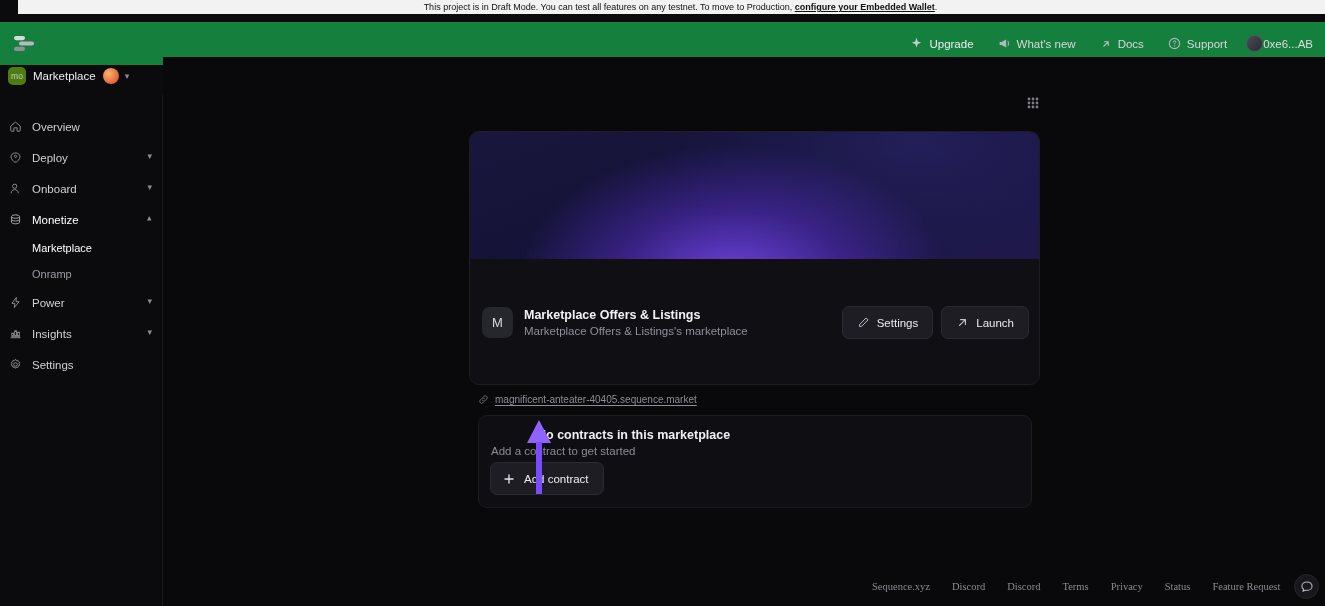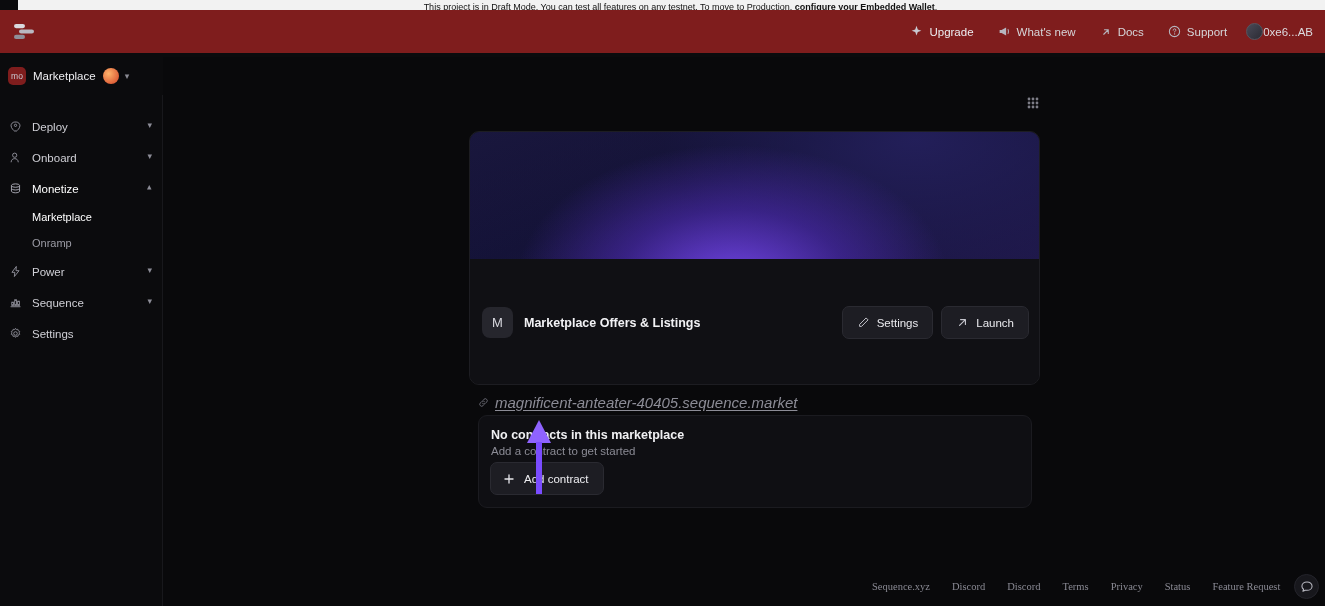--- a/index.html
+++ b/index.html
@@ -16,22 +16,22 @@
   .draft-banner {
     position: absolute; left: 18px; top: 0; width: 1325px; height: 14px;
     background: #f2f2f2; color: #111;
     font-size: 9px; line-height: 14px; text-align: center;
     white-space: nowrap; overflow: hidden;
   }
   .draft-banner a { color: #111; text-decoration: underline; font-weight: bold; }
 
   
   .top-header {
-    position: absolute; left: 0; top: 10px; width: 1325px; height: 43px;
-    background: #7f1d1d;
+    position: absolute; left: 0; top: 22px; width: 1325px; height: 43px;
+    background: #15803d;
     display: flex; align-items: center;
     padding: 0 8px 0 8px;
   }
   .logo-box {
     width: 26px; height: 26px; border-radius: 6px;
     display: flex; align-items: center; justify-content: center;
     margin-left: 3px;
   }
   .top-header-right {
     margin-left: auto; display: flex; align-items: center; gap: 6px;
@@ -55,21 +55,21 @@
     border: 1px solid #55555f;
   }
 
   
   .project-bar {
     position: absolute; left: 0; top: 57px; width: 163px; height: 38px;
     display: flex; align-items: center; padding-left: 8px; gap: 7px;
   }
   .proj-badge {
     width: 18px; height: 18px; border-radius: 5px;
-    background: #7f1d1d; color: #c9c9d1;
+    background: #4d7c0f; color: #c9c9d1;
     font-size: 8.5px; display: flex; align-items: center; justify-content: center;
     letter-spacing: .2px;
   }
   .proj-name {
     font-size: 11.5px; color: #ededf0; max-width: 72px;
     overflow: hidden; text-overflow: ellipsis; white-space: nowrap;
   }
   .proj-avatar {
     width: 16px; height: 16px; border-radius: 50%;
     background: radial-gradient(circle at 35% 35%, #ffb36b, #e0633a 70%);
@@ -152,35 +152,34 @@
     height: 33px; padding: 0 14px; border-radius: 7px;
     background: #1d1d23; border: 1px solid #2a2a31;
     color: #eaeaee; font-size: 11.5px; cursor: pointer; white-space: nowrap;
   }
   .btn .bico { width: 13px; height: 13px; color: #c4c4cc; display: flex; align-items: center; justify-content: center; }
 
   
   .url-row {
     position: absolute; left: 315px; top: 337px;
     display: flex; align-items: center; gap: 6px;
-    font-size: 15px;
-    font-style: italic;
+    font-size: 10px;
   }
   .url-row .link-ico { width: 11px; height: 11px; color: #6f6f79; }
   .url-row a { color: #8c8c96; text-decoration: underline; text-underline-offset: 2px; }
 
   
   .empty-panel {
     position: absolute; left: 315px; top: 358px;
     width: 554px; height: 93px;
     border-radius: 9px; background: #0f0f13;
     border: 1px solid #1b1b20;
     padding: 12px 12px 0 12px;
   }
-  .empty-title { font-size: 12.5px; color: #f0f0f3; font-weight: bold; }
+  .empty-title { font-size: 12.5px; color: #f0f0f3; font-weight: bold; margin-left: 46px; }
   .empty-sub { font-size: 11.5px; color: #8b8b95; margin-top: 3px; }
   .add-contract-btn {
     position: absolute; left: 11px; top: 46px;
     display: flex; align-items: center; gap: 8px;
     height: 33px; padding: 0 14px 0 11px; border-radius: 7px;
     background: #1d1d23; border: 1px solid #2a2a31; color: #ededf1;
     font-size: 11.5px; cursor: pointer;
   }
 
   
@@ -282,20 +281,28 @@
 
 <div class="project-bar">
   <div class="proj-badge">mo</div>
   <div class="proj-name">Marketplace</div>
   <div class="proj-avatar"></div>
   <div class="proj-caret">▾</div>
 </div>
 
 <div class="sidebar">
 
+  <div class="nav-item">
+    <span class="nav-ico">
+      <svg width="13" height="13" viewBox="0 0 16 16">
+          <path d="M2.2 7.4L8 2.6l5.8 4.8V13a.8.8 0 0 1-.8.8h-3V9.6H6v4.2H3a.8.8 0 0 1-.8-.8z" stroke="#8d8d97" stroke-width="1.2" fill="none" stroke-linejoin="round"></path>
+        </svg>
+    </span>
+    <span class="nav-label">Overview</span>
+  </div>
 
   <div class="nav-item">
     <span class="nav-ico">
       <svg width="13" height="13" viewBox="0 0 16 16">
           <path d="M9 2.5c2.4 0 4.5 2.1 4.5 4.5 0 3.2-4 6.5-4 6.5H6.5s-4-3.3-4-6.5c0-2.4 2.1-4.5 4.5-4.5z" stroke="#8d8d97" stroke-width="1.2" fill="none"></path>
           <circle cx="8" cy="6.6" r="1.4" stroke="#8d8d97" stroke-width="1.2" fill="none"></circle>
         </svg>
     </span>
     <span class="nav-label">Deploy</span>
     <span class="nav-caret">▾</span>
@@ -343,21 +350,21 @@
 
   <div class="nav-item">
     <span class="nav-ico">
       <svg width="13" height="13" viewBox="0 0 16 16">
           <path d="M2.4 13.2h11.2" stroke="#8d8d97" stroke-width="1.2" stroke-linecap="round"></path>
           <rect x="3.4" y="7.6" width="2.2" height="4" stroke="#8d8d97" stroke-width="1.1" fill="none"></rect>
           <rect x="7" y="4.6" width="2.2" height="7" stroke="#8d8d97" stroke-width="1.1" fill="none"></rect>
           <rect x="10.6" y="6.4" width="2.2" height="5.2" stroke="#8d8d97" stroke-width="1.1" fill="none"></rect>
         </svg>
     </span>
-    <span class="nav-label">Sequence</span>
+    <span class="nav-label">Insights</span>
     <span class="nav-caret">▾</span>
   </div>
 
   <div class="nav-item">
     <span class="nav-ico">
       <svg width="13" height="13" viewBox="0 0 16 16">
           <circle cx="8" cy="8" r="2.2" stroke="#8d8d97" stroke-width="1.2" fill="none"></circle>
           <path d="M8 1.6l1 1.6 1.9-.4.5 1.9 1.8.7-.8 1.8.8 1.8-1.8.7-.5 1.9-1.9-.4-1 1.6-1-1.6-1.9.4-.5-1.9-1.8-.7.8-1.8-.8-1.8 1.8-.7.5-1.9 1.9.4z" stroke="#8d8d97" stroke-width="1.1" fill="none" stroke-linejoin="round"></path>
         </svg>
     </span>
@@ -380,20 +387,21 @@
         <circle cx="12" cy="12" r="1.4" fill="#7d7d87"></circle>
     </svg>
   </div>
 
   <div class="card">
     <div class="card-banner"></div>
     <div class="card-body">
       <div class="card-avatar">M</div>
       <div class="card-texts">
         <div class="card-title">Marketplace Offers &amp; Listings</div>
+        <div class="card-sub">Marketplace Offers &amp; Listings's marketplace</div>
       </div>
       <div class="card-actions">
         <button class="btn">
           <span class="bico">
             <svg width="13" height="13" viewBox="0 0 16 16">
                 <path d="M11.2 2.4l2.4 2.4-8 8H3.2v-2.4z" stroke="#c4c4cc" stroke-width="1.2" fill="none" stroke-linejoin="round"></path>
               </svg>
           </span>
           <span>Settings</span>
         </button>

